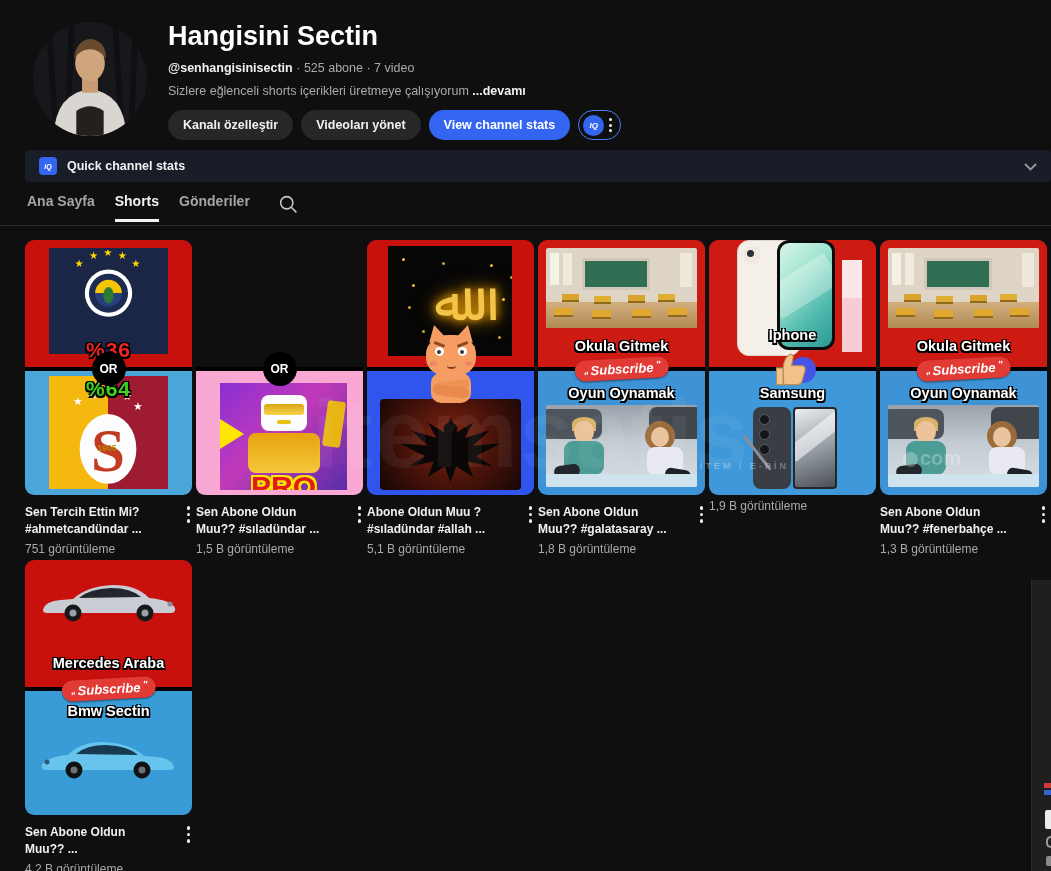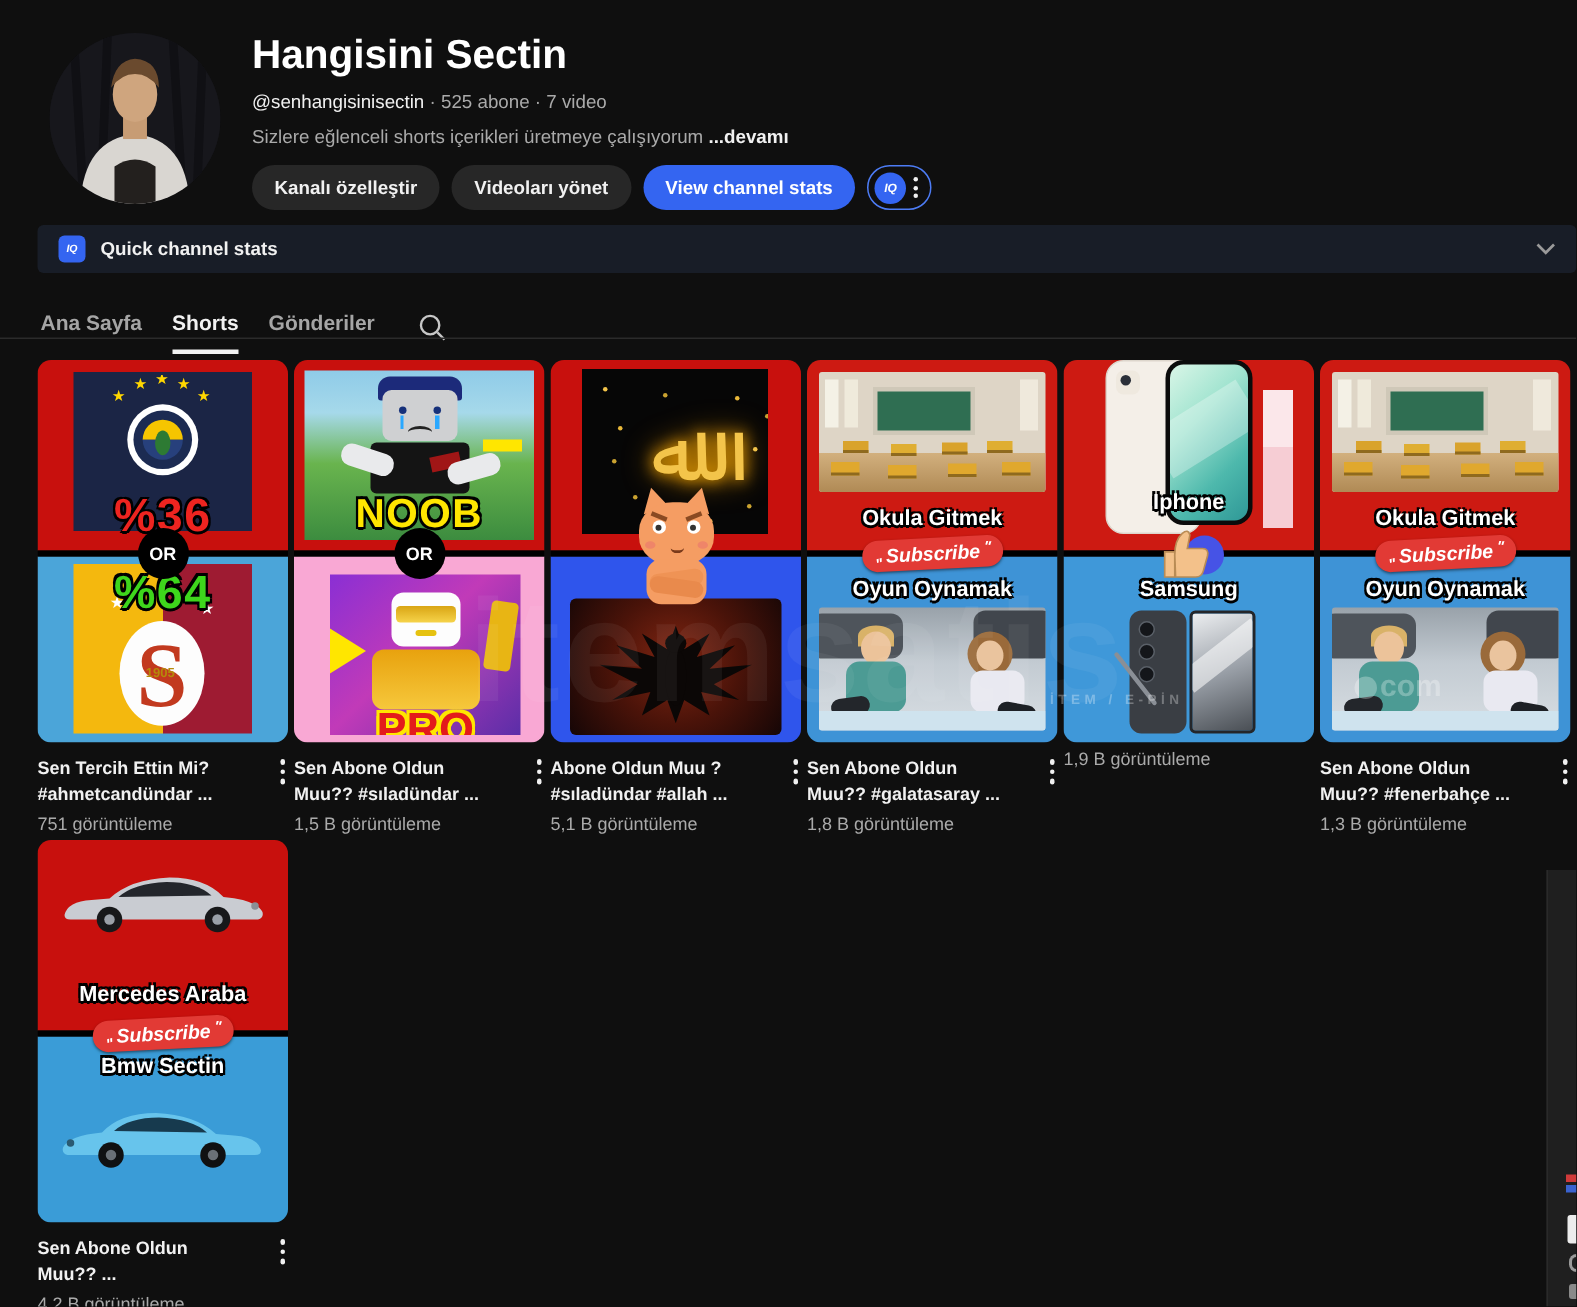--- a/index.html
+++ b/index.html
@@ -4,42 +4,42 @@
 <style>
   html,body{margin:0;padding:0;}
   body{width:1051px;height:871px;background:#0f0f0f;font-family:"Liberation Sans",sans-serif;
        position:relative;overflow:hidden;color:#f1f1f1;}
   
   .avatar{position:absolute;left:33px;top:22px;width:114px;height:114px;border-radius:50%;
           overflow:hidden;background:#141418;}
   .chinfo{position:absolute;left:168px;top:20px;}
   .chname{font-size:27px;font-weight:bold;color:#fff;line-height:32px;}
   .chmeta{margin-top:9px;font-size:12.5px;color:#aaa;}
-  .chmeta .handle{color:#f1f1f1;font-weight:normal;}
+  .chmeta .handle{color:#f1f1f1;font-weight:bold;}
   .chdesc{margin-top:9px;font-size:12.5px;color:#aaa;}
   .chdesc .more{color:#f1f1f1;font-weight:bold;}
   .actions{margin-top:12px;display:flex;align-items:center;gap:8px;}
   .btn{height:30px;padding:0 15px;border-radius:16px;background:#272727;color:#f1f1f1;
        font-size:12.5px;font-weight:bold;display:flex;align-items:center;cursor:pointer;}
   .btn.blue{background:#3465f1;color:#fff;}
   .iqpill{height:28px;border:1.5px solid #4d7cf5;border-radius:16px;display:flex;align-items:center;
           gap:5px;padding:0 8px 0 4px;cursor:pointer;}
   .iqcirc{width:21px;height:21px;border-radius:50%;background:#3465f1;color:#fff;font-size:8px;
           font-weight:bold;font-style:italic;display:flex;align-items:center;justify-content:center;}
   .kdots{display:flex;flex-direction:column;gap:2.5px;}
   .kdots i{width:3px;height:3px;border-radius:50%;background:#f1f1f1;display:block;}
   
   .qbar{position:absolute;left:25px;top:150px;width:1026px;height:32px;background:#181d27;
         border-radius:4px;display:flex;align-items:center;padding:0 14px;box-sizing:border-box;gap:10px;}
   .iqsq{width:18px;height:18px;border-radius:4px;background:#3465f1;color:#fff;font-size:7px;
         font-weight:bold;font-style:italic;display:flex;align-items:center;justify-content:center;}
   .qlabel{font-size:12.5px;font-weight:bold;color:#f1f1f1;}
   .qchev{margin-left:auto;}
   
-  .tabs{position:absolute;left:27px;top:207px;display:flex;gap:20px;align-items:flex-start;}
+  .tabs{position:absolute;left:27px;top:193px;display:flex;gap:20px;align-items:flex-start;}
   .tab{font-size:14px;color:#a5a5a5;font-weight:bold;padding-bottom:13px;cursor:pointer;}
   .tab.active{color:#f1f1f1;border-bottom:3px solid #f1f1f1;padding-bottom:10px;}
   .tabsearch{margin-left:8px;margin-top:1px;cursor:pointer;}
   .tabline{position:absolute;left:0;top:225px;width:1051px;height:1px;background:#2b2b2b;}
   
   .grid{position:absolute;left:25px;top:240px;width:1026px;display:flex;flex-wrap:wrap;
         column-gap:4px;row-gap:4px;}
   .card{width:167px;}
   .thumb{width:167px;height:255px;border-radius:9px;position:relative;overflow:hidden;cursor:pointer;}
   .red-top{position:absolute;left:0;top:0;width:100%;height:127px;background:#c9120f;}
@@ -51,21 +51,21 @@
        border-radius:50%;background:#000;color:#fff;font-size:12px;font-weight:bold;display:flex;
        align-items:center;justify-content:center;z-index:4;}
   .subb{position:absolute;left:50%;top:129px;transform:translate(-50%,-50%) rotate(-3deg);
         background:#e23a35;color:#fff;font-size:13px;font-weight:bold;font-style:italic;
         padding:3px 9px;border-radius:11px;z-index:4;white-space:nowrap;box-shadow:0 1px 2px rgba(0,0,0,.5);}
   .subb .q{font-size:10px;display:inline-block;}
   .subb .q1{transform:translateY(4px) rotate(-12deg);margin-right:2px;}
   .subb .q2{transform:translateY(-4px) rotate(8deg);margin-left:2px;}
   .otext{position:absolute;left:0;right:0;text-align:center;color:#fff;font-weight:bold;z-index:3;
          text-shadow:-1.5px -1.5px 0 #000,1.5px -1.5px 0 #000,-1.5px 1.5px 0 #000,1.5px 1.5px 0 #000,0 2px 0 #000;}
-  .pct{font-size:31px;letter-spacing:1px;text-align:center;}
+  .pct{font-size:21px;letter-spacing:1px;text-align:center;}
   .meta{display:flex;justify-content:space-between;margin-top:9px;}
   .vtitle{max-width:138px;font-size:12px;font-weight:bold;color:#f1f1f1;line-height:17px;
           max-height:34px;overflow:hidden;}
   .kebab{padding:2px 2px 0 2px;cursor:pointer;}
   .kebab i{width:3.5px;height:3.5px;border-radius:50%;background:#f1f1f1;display:block;margin-bottom:3px;}
   .views{font-size:12px;color:#aaa;margin-top:4px;}
   
   .abs{position:absolute;}
   
   .fbpanel{position:absolute;left:24px;right:24px;top:8px;height:106px;background:#1b2545;}
@@ -211,39 +211,20 @@
           <i></i>
           <i></i>
           <i></i>
         </div>
       </div>
     <div class="views">751 görüntüleme</div>
   </div>
 
   <div class="card">
     <div class="thumb t2">
-      <div class="red-top" style="background:#c8100d;">
-        <div class="nimg">
-          <div class="abs" style="left:50%;top:4px;transform:translateX(-50%);width:56px;height:16px;background:#1c2a7a;border-radius:8px 8px 2px 2px;"></div>
-          <div class="abs" style="left:50%;top:13px;transform:translateX(-50%);width:50px;height:34px;background:#cfd0d2;border-radius:6px;">
-            <div class="abs" style="left:11px;top:11px;width:5px;height:5px;background:#16307a;border-radius:50%;"></div>
-            <div class="abs" style="right:11px;top:11px;width:5px;height:5px;background:#16307a;border-radius:50%;"></div>
-            <div class="abs" style="left:12px;top:17px;width:2.5px;height:9px;background:#2aa8ff;"></div>
-            <div class="abs" style="right:12px;top:17px;width:2.5px;height:9px;background:#2aa8ff;"></div>
-            <div class="abs" style="left:17px;top:24px;width:16px;height:6px;border-top:2.5px solid #222;border-radius:50%;"></div>
-          </div>
-          <div class="abs" style="left:50%;top:48px;transform:translateX(-50%);width:66px;height:34px;background:#141414;border-radius:4px;">
-            <div class="abs" style="right:6px;top:8px;width:20px;height:10px;background:#a01616;transform:rotate(-12deg);"></div>
-          </div>
-          <div class="abs" style="left:24px;top:52px;width:36px;height:15px;background:#e9eaec;border-radius:7px;transform:rotate(18deg);"></div>
-          <div class="abs" style="right:22px;top:58px;width:36px;height:15px;background:#e9eaec;border-radius:7px;transform:rotate(-16deg);"></div>
-          <div class="abs" style="right:8px;top:46px;width:26px;height:8px;background:#ffe600;"></div>
-          <div class="otext" style="bottom:2px;font-size:27px;color:#ffe600;letter-spacing:1px;">NOOB</div>
-        </div>
-      </div>
       <div class="divider"></div>
       <div class="blue-bot">
         <div class="pimg">
           <div class="abs" style="left:50%;top:12px;transform:translateX(-50%);width:46px;height:36px;background:#fdfdfd;border-radius:8px;">
             <div class="abs" style="left:3px;top:9px;width:40px;height:11px;background:linear-gradient(#d9a514,#f6d34a);border-radius:3px;"></div>
             <div class="abs" style="left:16px;top:25px;width:14px;height:4px;background:#e6c210;border-radius:2px;"></div>
           </div>
           <div class="abs" style="left:50%;top:50px;transform:translateX(-50%);width:72px;height:40px;background:linear-gradient(#e8a20e,#f6c83c);border-radius:8px;"></div>
           <div class="abs" style="left:0;top:36px;width:0;height:0;border-top:15px solid transparent;border-bottom:15px solid transparent;border-left:24px solid #ffe600;"></div>
           <div class="abs" style="right:4px;top:18px;width:18px;height:46px;background:#e8b514;border-radius:3px;transform:rotate(8deg);"></div>

